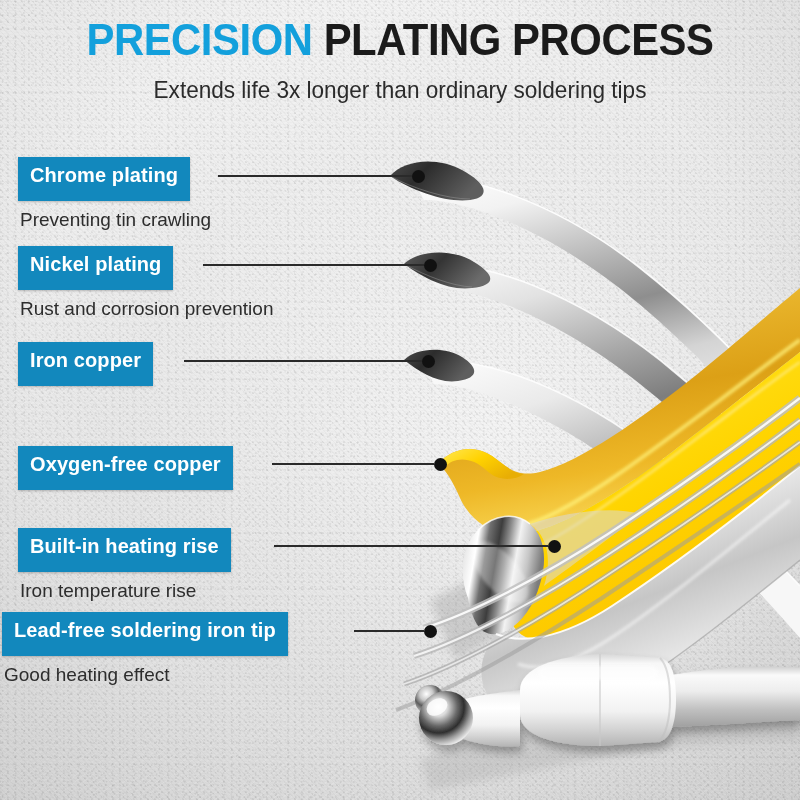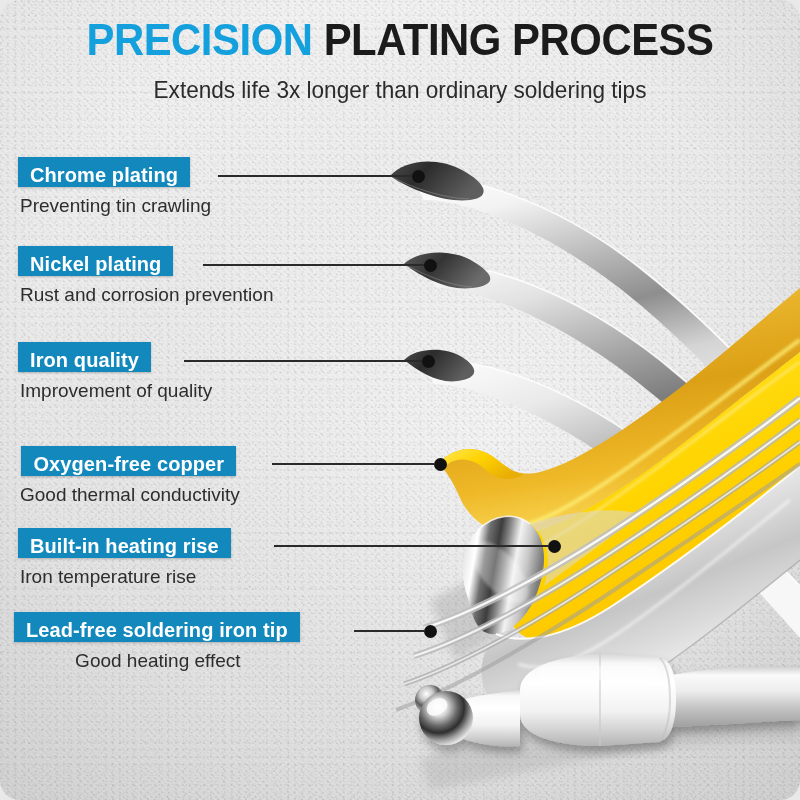--- a/index.html
+++ b/index.html
@@ -7,21 +7,20 @@
   body{
     width:800px;height:800px;overflow:hidden;
     font-family:"Liberation Sans","DejaVu Sans",sans-serif;
     background:#e9e9e9;
   }
   #poster{
     position:relative;width:800px;height:800px;overflow:hidden;
     background:
       radial-gradient(ellipse 520px 420px at 62% 54%, rgba(255,255,255,.55) 0%, rgba(255,255,255,0) 72%),
       linear-gradient(168deg,#f4f4f4 0%,#ececec 30%,#e3e3e3 62%,#dedede 100%);
-    border-radius: 20px;
   }
   
   #grain{
     position:absolute;inset:0;pointer-events:none;
     opacity:.55;mix-blend-mode:multiply;
     background-image:
       radial-gradient(circle at 12% 18%, rgba(150,150,150,.30) 0 .7px, transparent 1.2px),
       radial-gradient(circle at 37% 63%, rgba(150,150,150,.26) 0 .7px, transparent 1.2px),
       radial-gradient(circle at 68% 28%, rgba(150,150,150,.28) 0 .7px, transparent 1.2px),
       radial-gradient(circle at 84% 77%, rgba(150,150,150,.24) 0 .7px, transparent 1.2px),
@@ -55,21 +54,21 @@
   .subtitle{
     margin-top:9px;font-size:24px;line-height:30px;color:#2b2b2b;font-weight:400;
     transform:scaleX(.94);transform-origin:50% 50%;white-space:nowrap;
   }
 
   
   .callout{position:absolute;z-index:45;}
   .chip{
     display:inline-block;background:#1288BD;color:#fff;
     font-size:20px;line-height:20px;font-weight:700;
-    padding:8px 12px 2px 12px;white-space:nowrap;
+    padding:8px 12px 16px 12px;white-space:nowrap;
     box-shadow:0 1px 2px rgba(0,0,0,.22);
     letter-spacing:.1px;
   }
   .desc{
     display:block;margin-top:7px;margin-left:2px;
     font-size:19px;line-height:23px;color:#2d2d2d;font-weight:400;
     white-space:nowrap;
   }
   .leader{position:absolute;z-index:44;height:2px;background:#2a2a2a;}
   .dot{position:absolute;z-index:46;width:13px;height:13px;border-radius:50%;background:#111;}
@@ -382,19 +381,19 @@
       <div class="leader" style="left: 272px; top: 463px; width: 162px;"></div>
       <div class="dot" style="left: 433.5px; top: 457.5px;"></div>
       <div class="leader" style="left: 274px; top: 545px; width: 274px;"></div>
       <div class="dot" style="left: 547.5px; top: 539.5px;"></div>
       <div class="leader" style="left: 354px; top: 630px; width: 70px;"></div>
       <div class="dot" style="left: 423.5px; top: 624.5px;"></div>
     </div>
   <div id="callouts">
       <div class="callout" style="left: 18px; top: 157px;"><span class="chip">Chrome plating</span><span class="desc">Preventing tin crawling</span></div>
       <div class="callout" style="left: 18px; top: 246px;"><span class="chip">Nickel plating</span><span class="desc">Rust and corrosion prevention</span></div>
-      <div class="callout" style="left: 18px; top: 342px;"><span class="chip">Iron quality</span><span class="desc">Improvement of quality</span></div>
-      <div class="callout" style="left: 18px; top: 446px; text-align: center;"><span class="chip">Oxygen-free copper</span><span class="desc">Good thermal conductivity</span></div>
+      <div class="callout" style="left: 18px; top: 342px;"><span class="chip">Iron copper</span></div>
+      <div class="callout" style="left: 18px; top: 446px; text-align: center;"><span class="chip">Oxygen-free copper</span></div>
       <div class="callout" style="left: 18px; top: 528px;"><span class="chip">Built-in heating rise</span><span class="desc">Iron temperature rise</span></div>
-      <div class="callout" style="left: 14px; top: 612px; text-align: center;"><span class="chip">Lead-free soldering iron tip</span><span class="desc">Good heating effect</span></div>
+      <div class="callout" style="left: 2px; top: 612px;"><span class="chip">Lead-free soldering iron tip</span><span class="desc">Good heating effect</span></div>
     </div>
 
 </div>
 
 </body></html>

